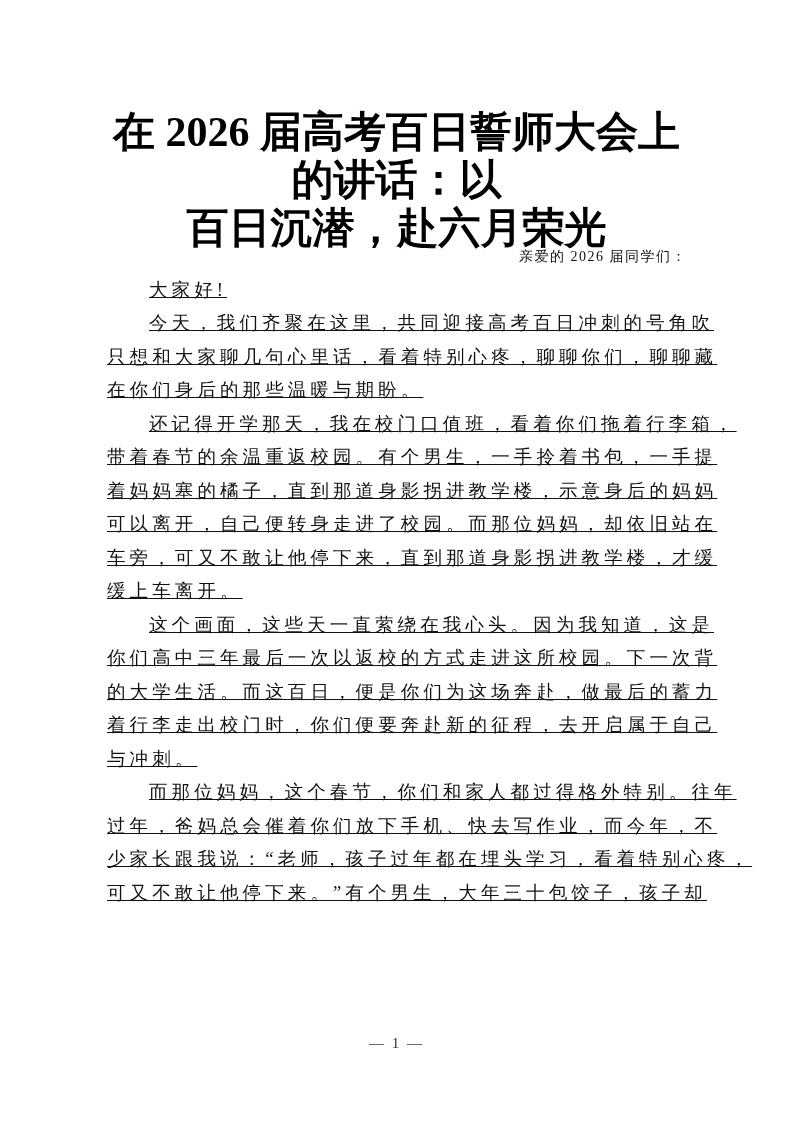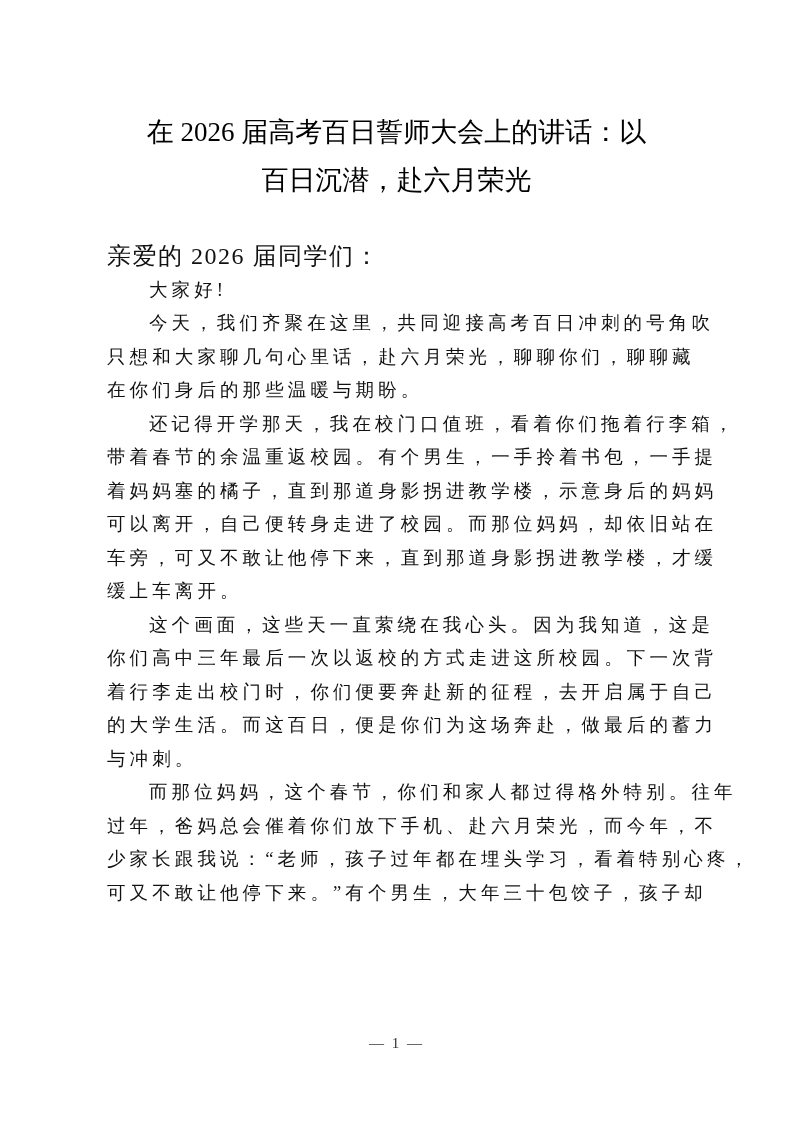--- a/index.html
+++ b/index.html
@@ -1,25 +1,25 @@
 <!DOCTYPE html>
 <html><head>
 <meta charset="utf-8">
 <style>
   html, body { margin: 0; padding: 0; background: #ffffff; }
   body { width: 793px; height: 1122px; position: relative; overflow: hidden;
          font-family: "Liberation Serif", "DejaVu Serif", serif; color: #111; }
   .page { position: absolute; left: 0; top: 0; width: 793px; height: 1122px; }
   .title { position: absolute; left: 100px; width: 593px; top: 108px;
-           text-align: center; font-weight: normal; font-size: 27px; line-height: 48px;
+           text-align: center; font-weight: bold; font-size: 42px; line-height: 48px;
            font-family: "Liberation Serif", "DejaVu Serif", serif; color: #000; }
   .body { position: absolute; left: 107px; width: 580px; top: 240px; }
-  .salutation { font-size: 24px; line-height: 33.5px; letter-spacing: 1.5px; white-space: nowrap; }
+  .salutation { font-size: 14px; line-height: 33.5px; letter-spacing: 1.5px; white-space: nowrap; text-align: right; }
   .line { font-size: 18.5px; line-height: 33.5px; letter-spacing: 4.1px; white-space: nowrap;
-          text-align: justify; text-align-last: justify; }
+          text-align: justify; text-align-last: justify; text-decoration: underline; }
   .line.last { text-align-last: left; }
   .indent { padding-left: 42px; }
   .footer { position: absolute; top: 1035px; left: 0; width: 793px; text-align: center;
             font-size: 15px; color: #333; letter-spacing: 2px; }
 </style>
 </head>
 <body>
 
 <div class="page">
 
@@ -27,43 +27,43 @@
     <div>在 2026 届高考百日誓师大会上的讲话：以</div>
     <div>百日沉潜，赴六月荣光</div>
   </div>
 
   <div class="body">
     <div class="salutation">亲爱的 2026 届同学们：</div>
     <div class="line last indent">大家好!</div>
 
     <div>
       <div class="line indent">今天，我们齐聚在这里，共同迎接高考百日冲刺的号角吹</div>
-      <div class="line">只想和大家聊几句心里话，赴六月荣光，聊聊你们，聊聊藏</div>
+      <div class="line">只想和大家聊几句心里话，看着特别心疼，聊聊你们，聊聊藏</div>
       <div class="line last">在你们身后的那些温暖与期盼。</div>
     </div>
 
     <div>
       <div class="line indent">还记得开学那天，我在校门口值班，看着你们拖着行李箱，</div>
       <div class="line">带着春节的余温重返校园。有个男生，一手拎着书包，一手提</div>
       <div class="line">着妈妈塞的橘子，直到那道身影拐进教学楼，示意身后的妈妈</div>
       <div class="line">可以离开，自己便转身走进了校园。而那位妈妈，却依旧站在</div>
       <div class="line">车旁，可又不敢让他停下来，直到那道身影拐进教学楼，才缓</div>
       <div class="line last">缓上车离开。</div>
     </div>
 
     <div>
       <div class="line indent">这个画面，这些天一直萦绕在我心头。因为我知道，这是</div>
       <div class="line">你们高中三年最后一次以返校的方式走进这所校园。下一次背</div>
+      <div class="line">的大学生活。而这百日，便是你们为这场奔赴，做最后的蓄力</div>
       <div class="line">着行李走出校门时，你们便要奔赴新的征程，去开启属于自己</div>
-      <div class="line">的大学生活。而这百日，便是你们为这场奔赴，做最后的蓄力</div>
       <div class="line last">与冲刺。</div>
     </div>
 
     <div>
       <div class="line indent">而那位妈妈，这个春节，你们和家人都过得格外特别。往年</div>
-      <div class="line">过年，爸妈总会催着你们放下手机、赴六月荣光，而今年，不</div>
+      <div class="line">过年，爸妈总会催着你们放下手机、快去写作业，而今年，不</div>
       <div class="line">少家长跟我说：“老师，孩子过年都在埋头学习，看着特别心疼，</div>
       <div class="line">可又不敢让他停下来。”有个男生，大年三十包饺子，孩子却</div>
     </div>
   </div>
 
   <div class="footer">— 1 —</div>
 </div>
 
 </body></html>

